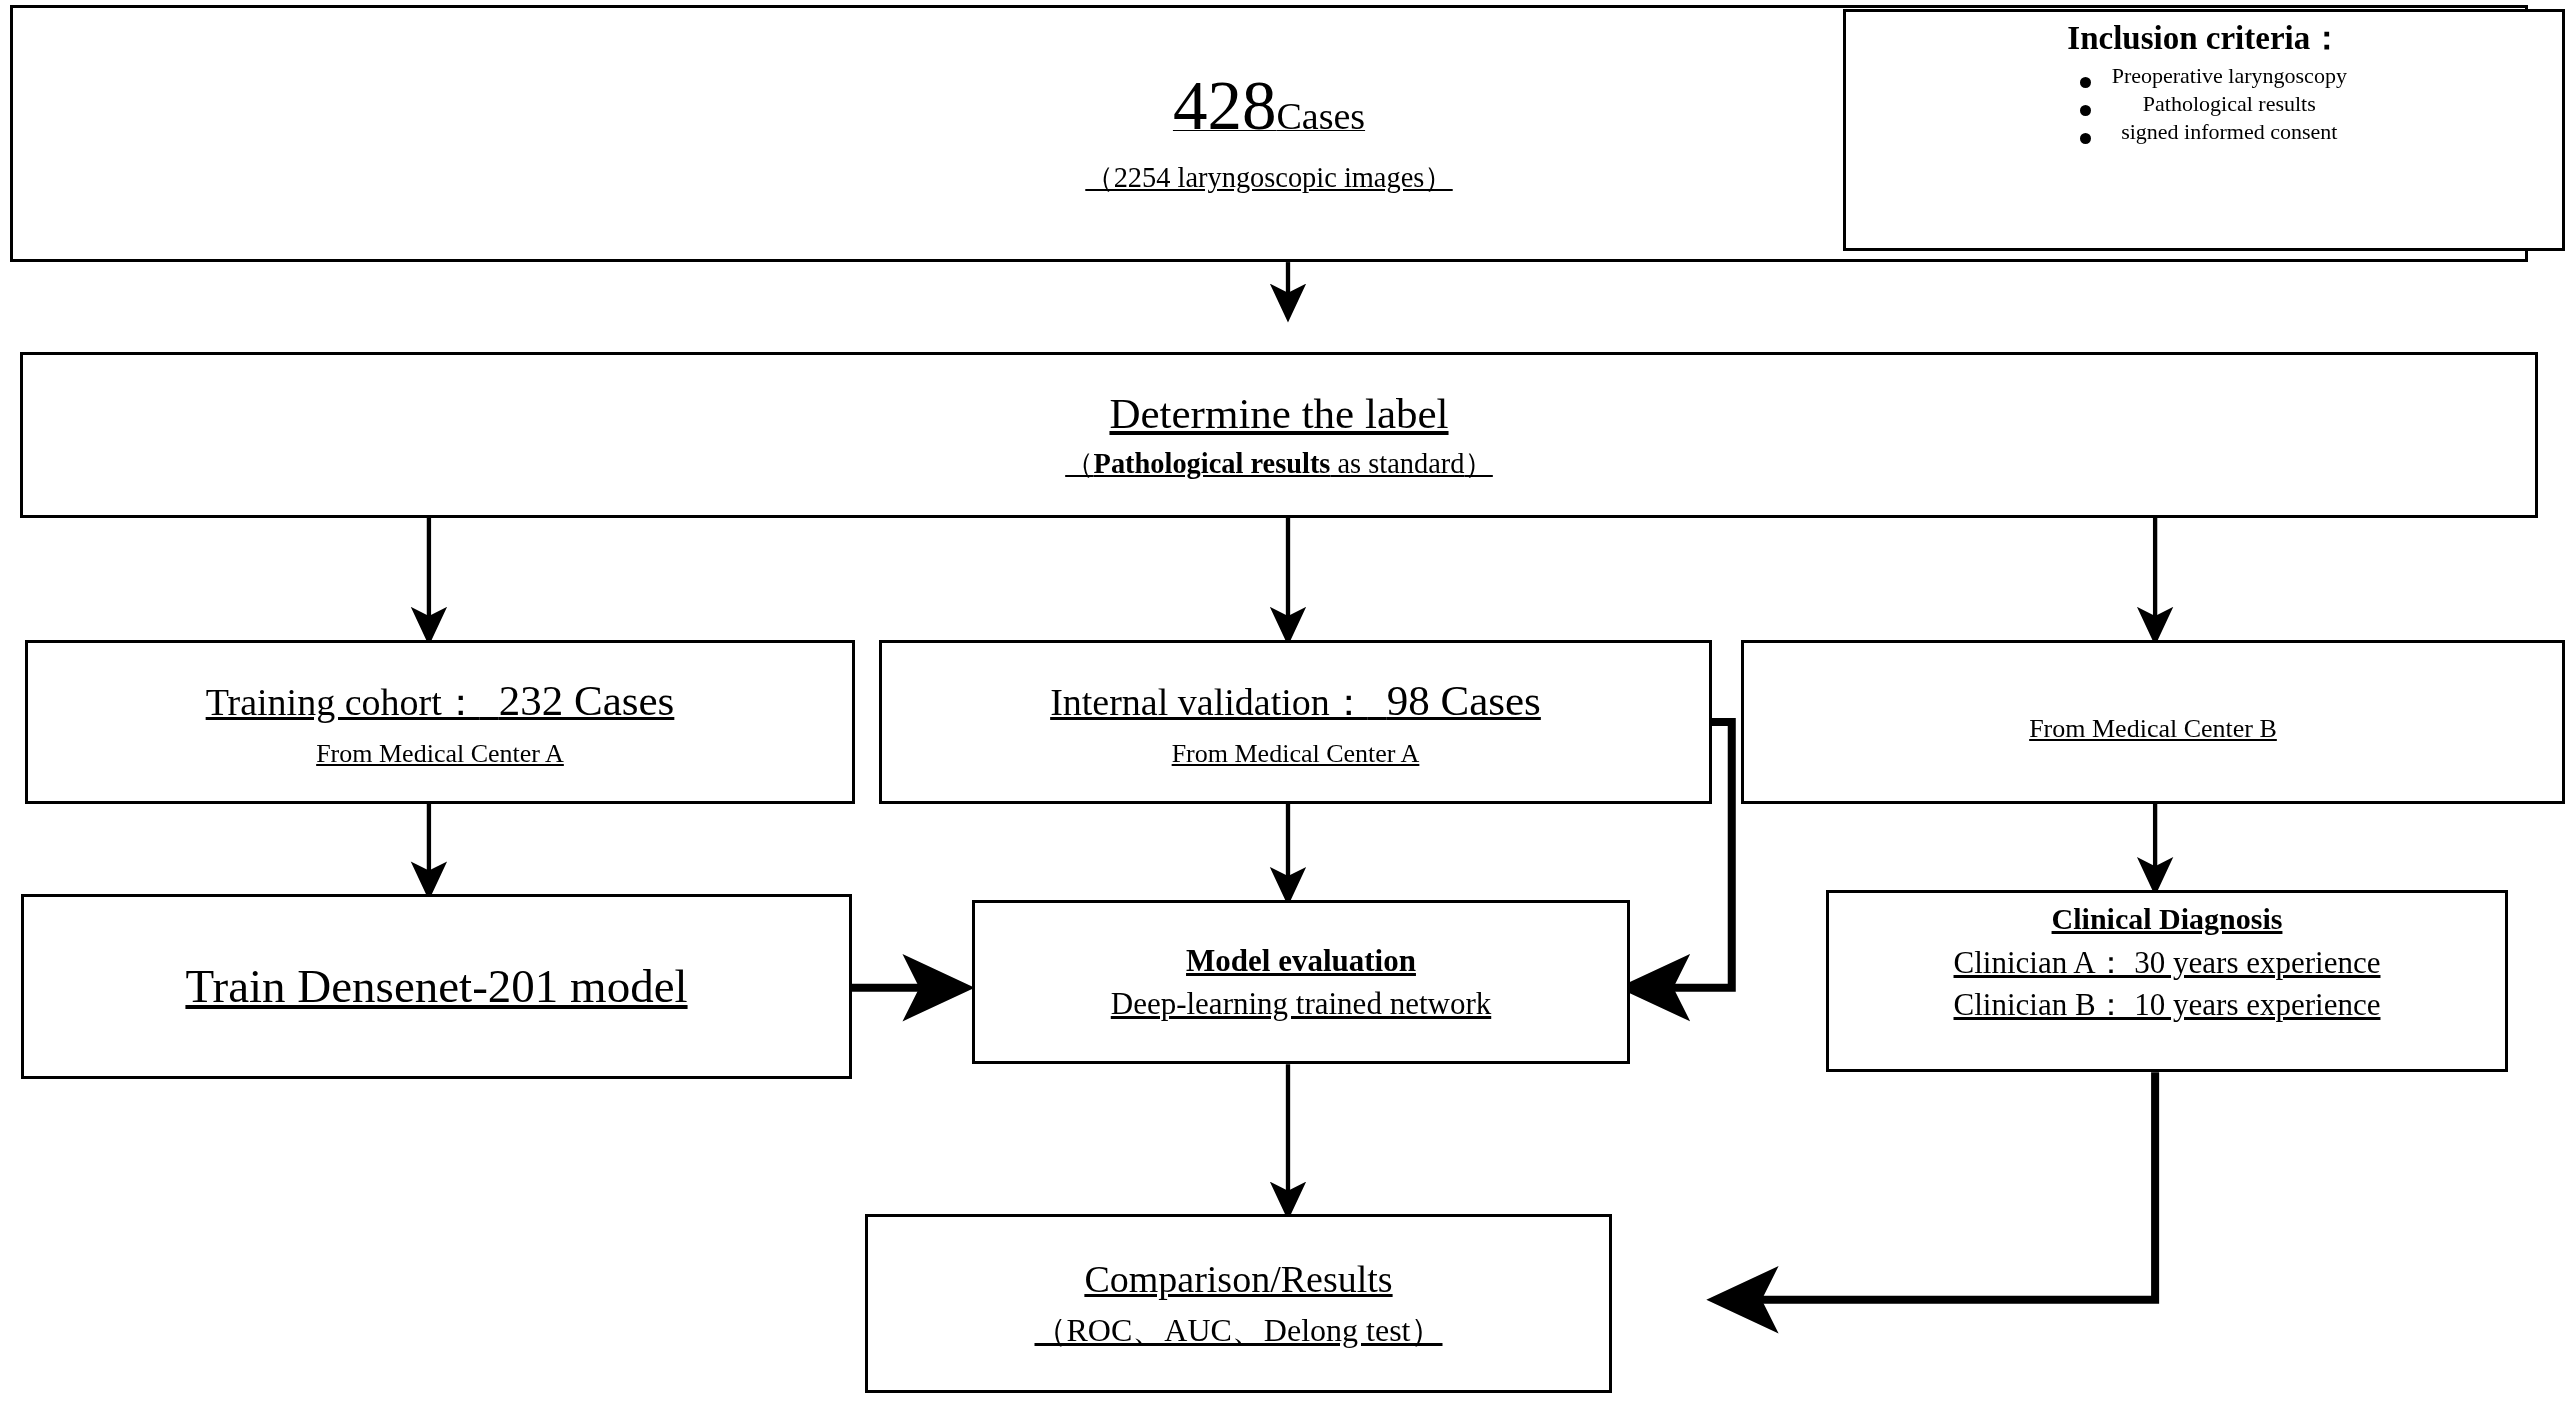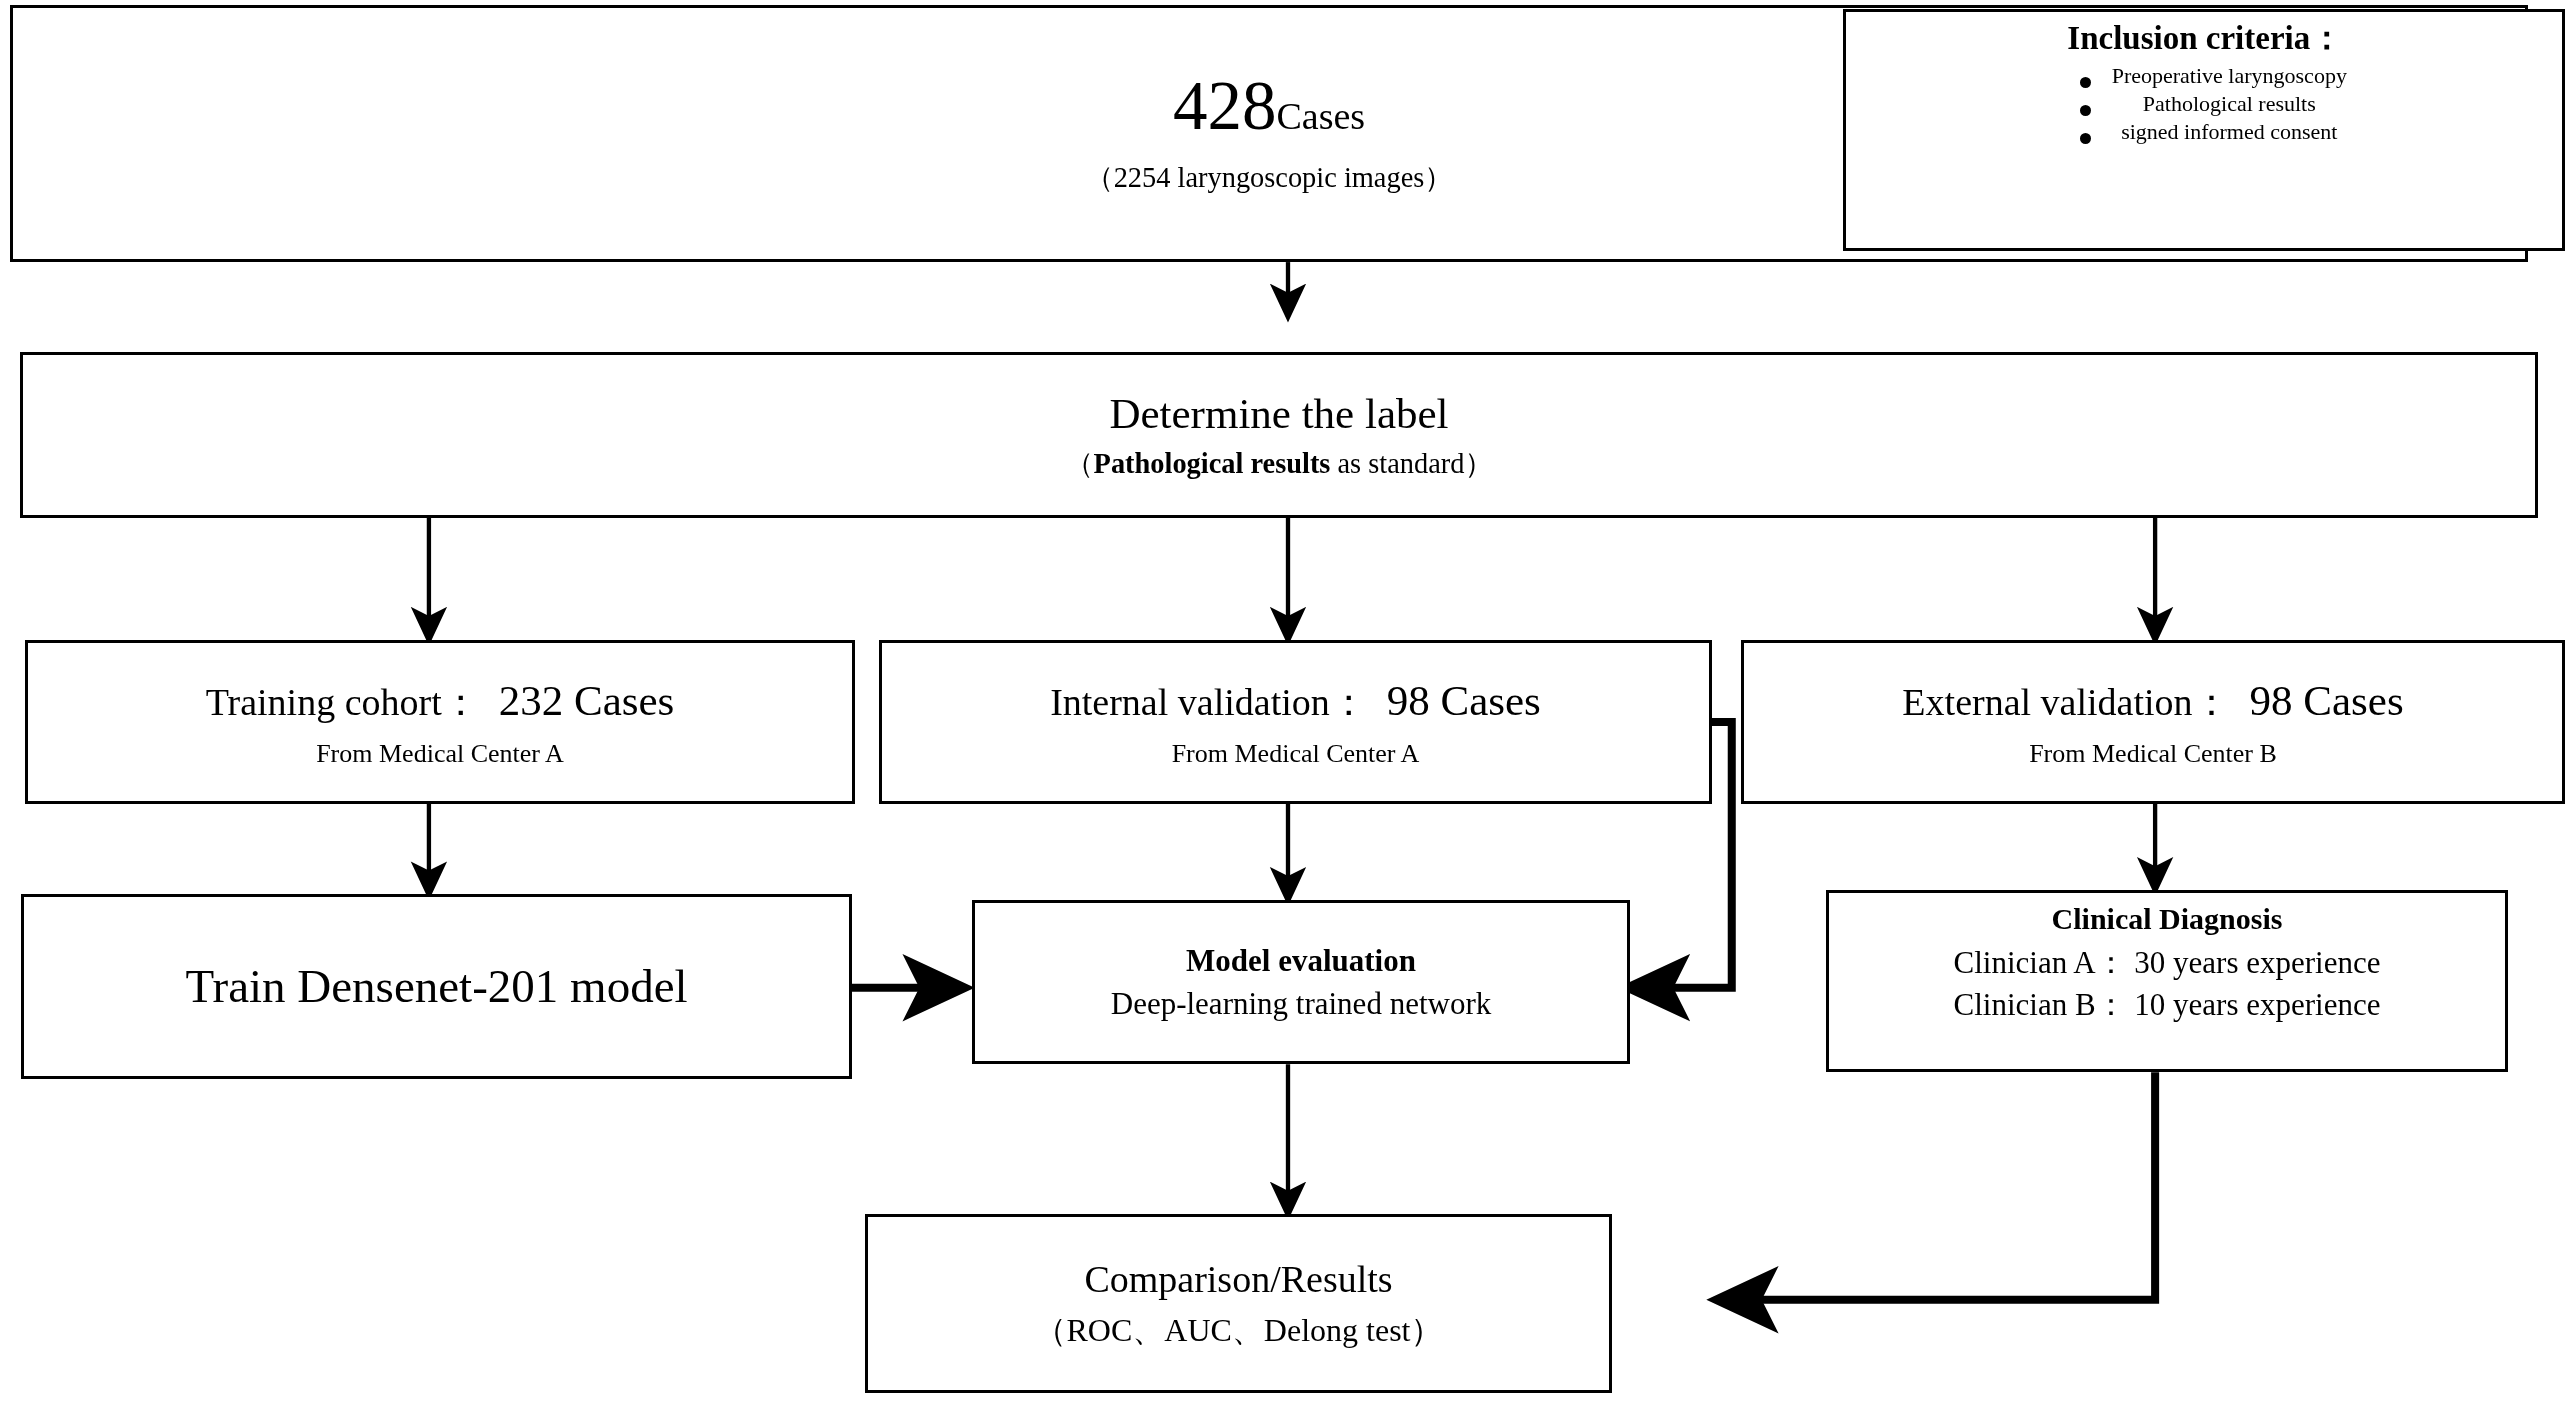--- a/index.html
+++ b/index.html
@@ -3,21 +3,21 @@
 <meta charset="utf-8">
 <style>
   html,body{margin:0;padding:0;background:#ffffff;}
   body{font-family:"Liberation Serif", serif;}
   #stage{position:relative;width:2576px;height:1403px;background:#fff;overflow:hidden;}
   svg.arrows{position:absolute;left:0;top:0;width:2576px;height:1403px;pointer-events:none;}
   .box{position:absolute;box-sizing:border-box;border:3.7px solid #000;background:#fff;
        display:flex;flex-direction:column;align-items:center;justify-content:center;
        text-align:center;color:#000;line-height:1.15;}
   .box.thin{border-width:3.1px;}
-  .ln{display:block;white-space:nowrap;}
+  .ln{display:block;white-space:nowrap;text-decoration:underline;}
   .b{font-weight:bold;}
   
   #box-cohort .big{font-size:69px;letter-spacing:0px;}
   #box-cohort .cases{font-size:38px;}
   #box-cohort .sub{font-size:28.4px;margin-top:11px;}
   #box-criteria{align-items:center;justify-content:flex-start;padding:8.7px 11px 6.2px 13.6px;}
   #box-criteria .title{font-size:33px;font-weight:bold;margin-bottom:3.7px;}
   #box-criteria ul{margin:0;padding:0 0 0 48px;list-style:none;}
   #box-criteria li{font-size:22px;line-height:1.28;position:relative;white-space:nowrap;}
   #box-criteria li::before{content:"";position:absolute;left:-32px;top:15px;
@@ -99,21 +99,20 @@
     <span class="ln t1"><span>Training cohort：</span>&nbsp;&nbsp;<span class="num">232 Cases</span></span>
     <span class="ln t2">From Medical Center A</span>
   </div>
 
   <div class="box cohortbox" id="box-internal" style="left:879px;top:640px;width:833px;height:164px;">
     <span class="ln t1"><span>Internal validation：</span>&nbsp;&nbsp;<span class="num">98 Cases</span></span>
     <span class="ln t2">From Medical Center A</span>
   </div>
 
   <div class="box cohortbox" id="box-external" style="left:1741px;top:640px;width:824px;height:164px;">
-    <span class="ln t1"><span>External validation：</span>&nbsp;&nbsp;<span class="num">98 Cases</span></span>
     <span class="ln t2">From Medical Center B</span>
   </div>
 
   <div class="box" id="box-train" style="left:21px;top:894px;width:831px;height:185px;">
     <span class="ln t1">Train Densenet-201 model</span>
   </div>
 
   <div class="box" id="box-eval" style="left:972px;top:900px;width:658px;height:164px;">
     <span class="ln t1">Model evaluation</span>
     <span class="ln t2">Deep-learning trained network</span>

